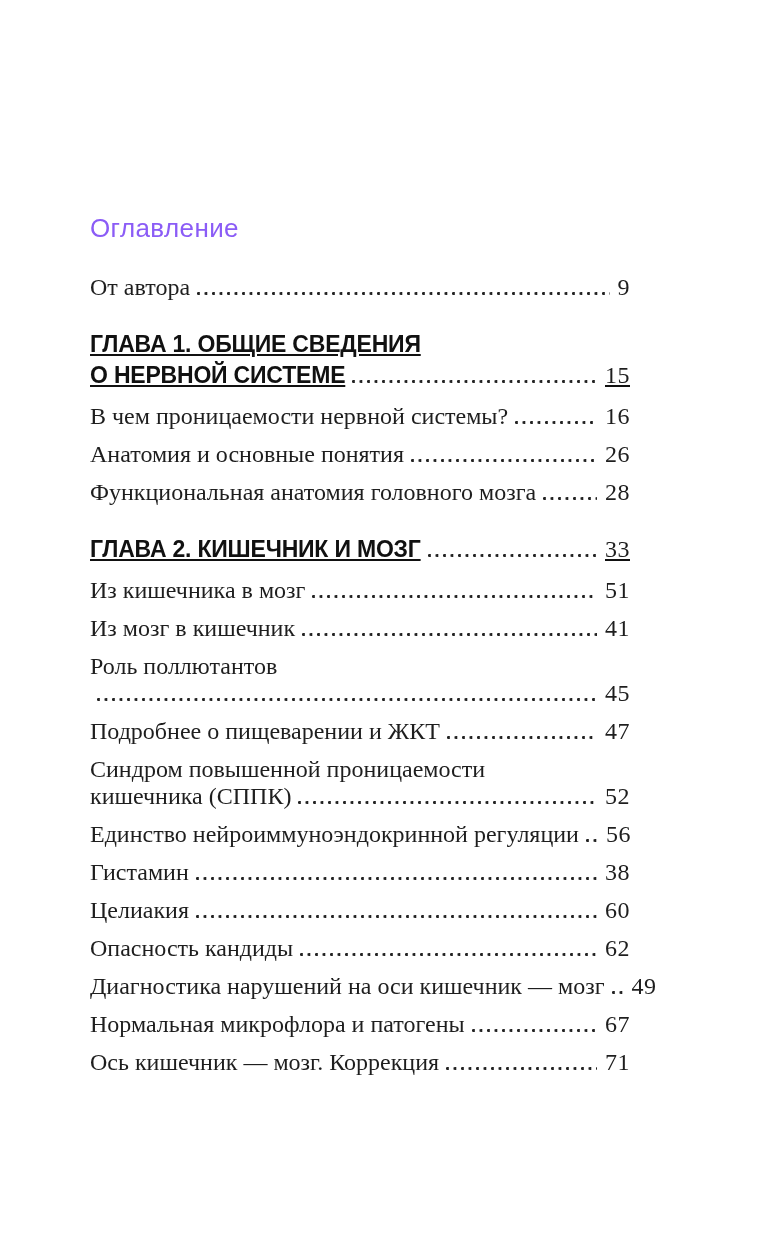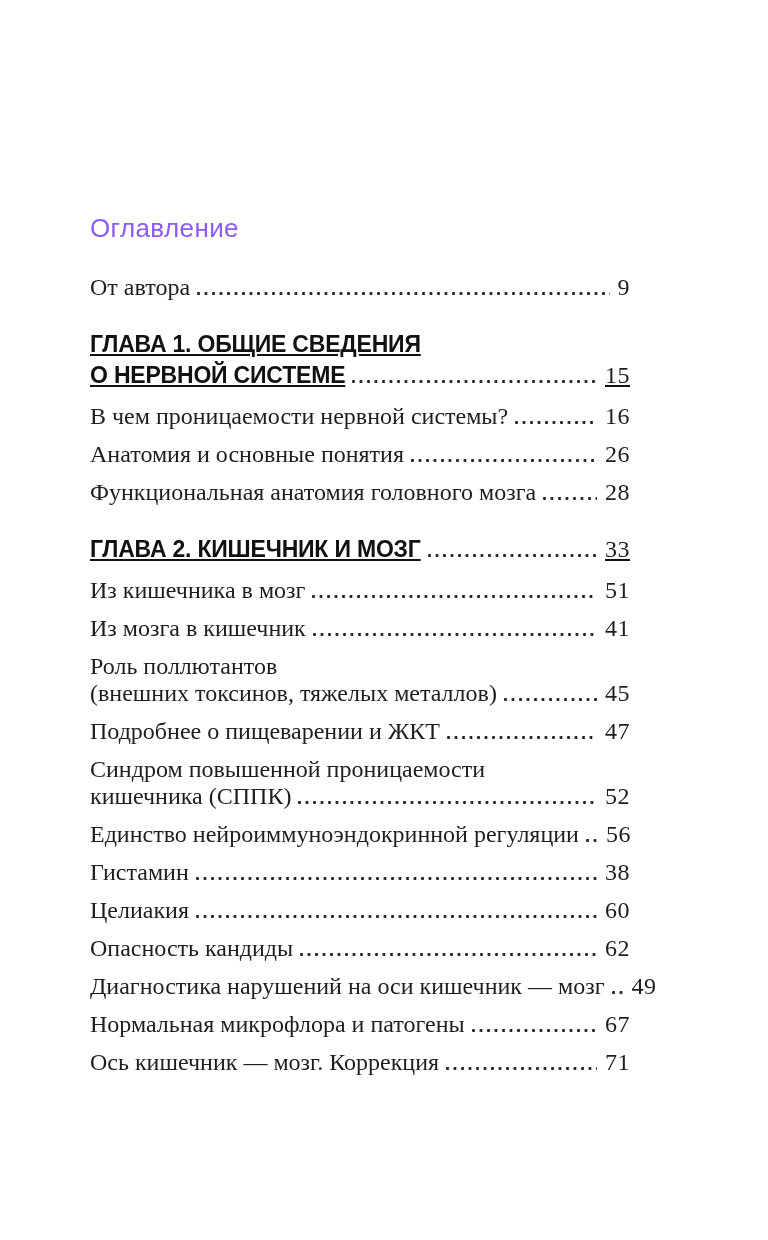--- a/index.html
+++ b/index.html
@@ -125,31 +125,30 @@
       </div>
       <div class="entry item">
         <div class="line last">
           <span class="text">Из кишечника в мозг</span>
           <span class="leader"></span>
           <span class="num">51</span>
         </div>
       </div>
       <div class="entry item">
         <div class="line last">
-          <span class="text">Из мозга в кишечник</span>
+          <span class="text">Из мозг в кишечник</span>
           <span class="leader"></span>
           <span class="num">41</span>
         </div>
       </div>
       <div class="entry item">
         <div class="line">
           <span class="text">Роль поллютантов</span>
         </div>
         <div class="line last">
-          <span class="text">(внешних токсинов, тяжелых металлов)</span>
           <span class="leader"></span>
           <span class="num">45</span>
         </div>
       </div>
       <div class="entry item">
         <div class="line last">
           <span class="text">Подробнее о пищеварении и ЖКТ</span>
           <span class="leader"></span>
           <span class="num">47</span>
         </div>

